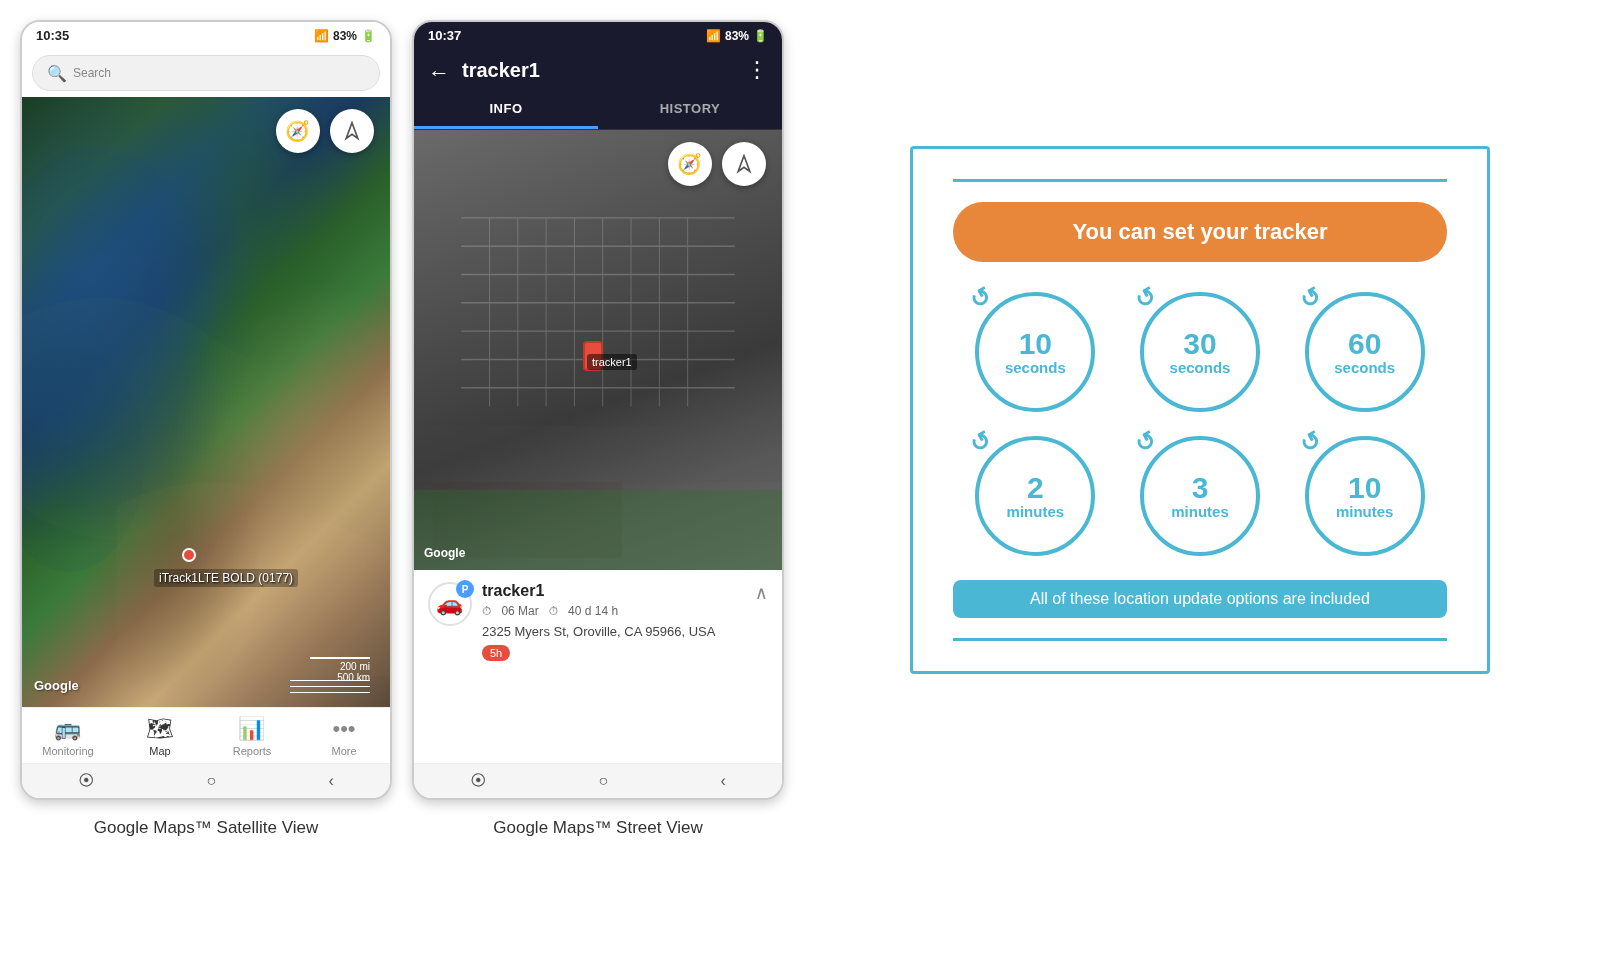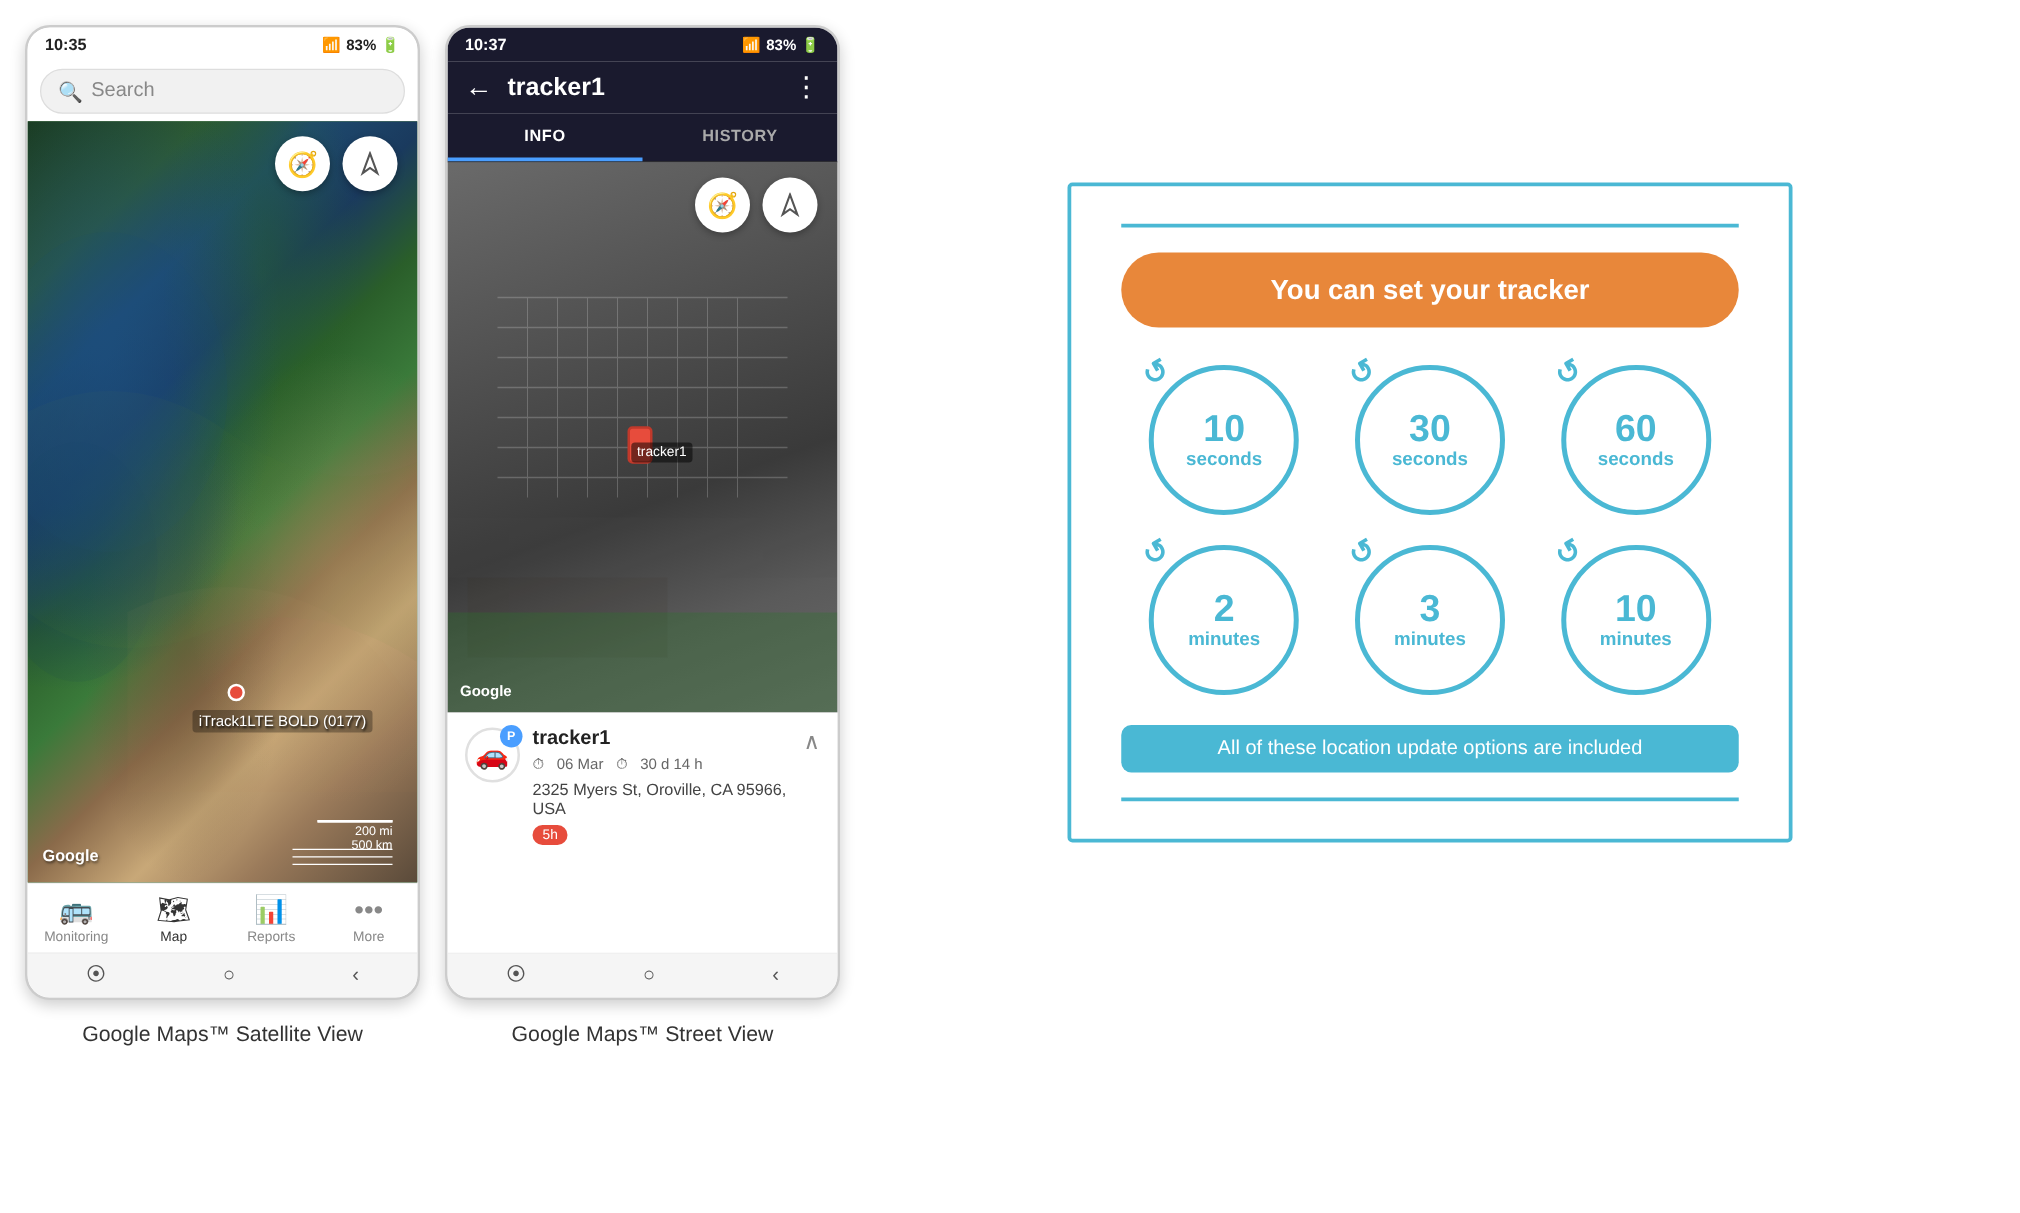--- a/index.html
+++ b/index.html
@@ -9,21 +9,21 @@
       width: 1616px;
       min-height: 970px;
       display: flex;
       flex-direction: row;
       align-items: flex-start;
       padding: 20px;
       gap: 20px;
     }
 
     .phone-screen {
-      width: 316px;
+      width: 372px;
       height: 780px;
       border-radius: 20px;
       overflow: hidden;
       border: 2px solid #ccc;
       background: #fff;
       display: flex;
       flex-direction: column;
       box-shadow: 0 4px 12px rgba(0,0,0,0.2);
     }
 
@@ -59,21 +59,21 @@
       border: 1px solid #ddd;
     }
     .search-icon-circle {
       width: 18px;
       height: 18px;
       color: #888;
       font-size: 16px;
     }
     .search-text {
       color: #888;
-      font-size: 16px;
+      font-size: 12px;
     }
 
     .map-area {
       flex: 1;
       position: relative;
       overflow: hidden;
       background: #2a5f2a;
     }
 
     
@@ -747,21 +747,21 @@
         <div class="tracker-avatar">
           🚗
           <div class="tracker-avatar-p">P</div>
         </div>
         <div class="tracker-info-text">
           <div class="tracker-name">tracker1</div>
           <div class="tracker-meta">
             <span>⏱</span>
             <span>06 Mar</span>
             <span>⏱</span>
-            <span>30 d 14 h</span>
+            <span>40 d 14 h</span>
           </div>
           <div class="tracker-address">2325 Myers St, Oroville, CA 95966, USA</div>
           <span class="tracker-badge">5h</span>
         </div>
         <span class="chevron-up">∧</span>
       </div>
     </div>
 
     <div class="android-bar">
       <span class="android-btn">⦿</span>

